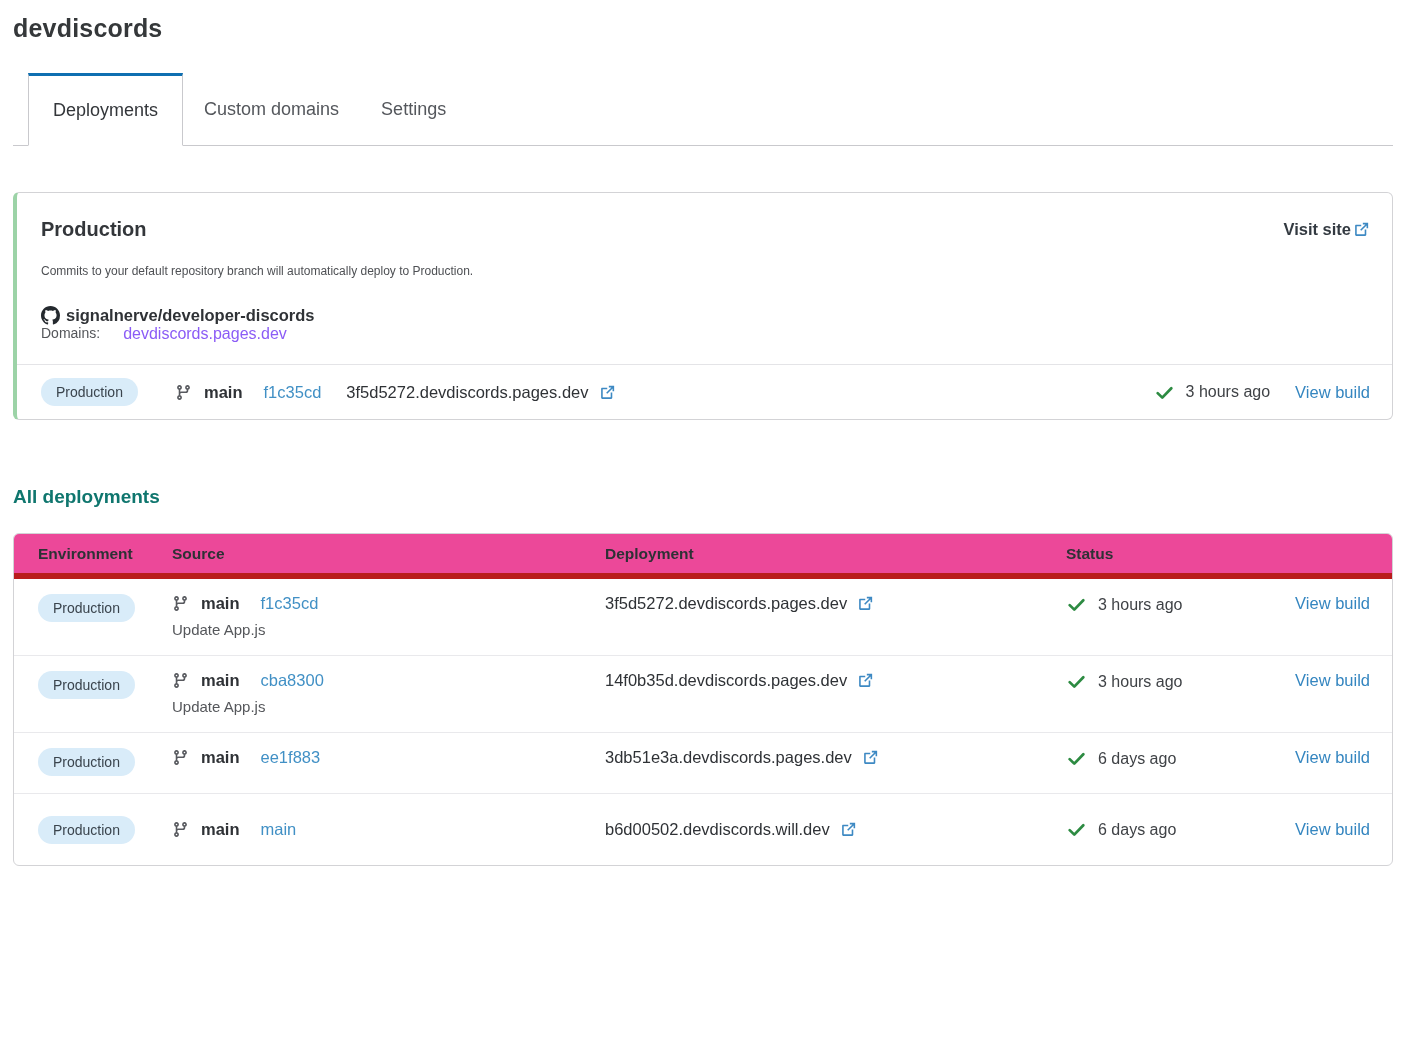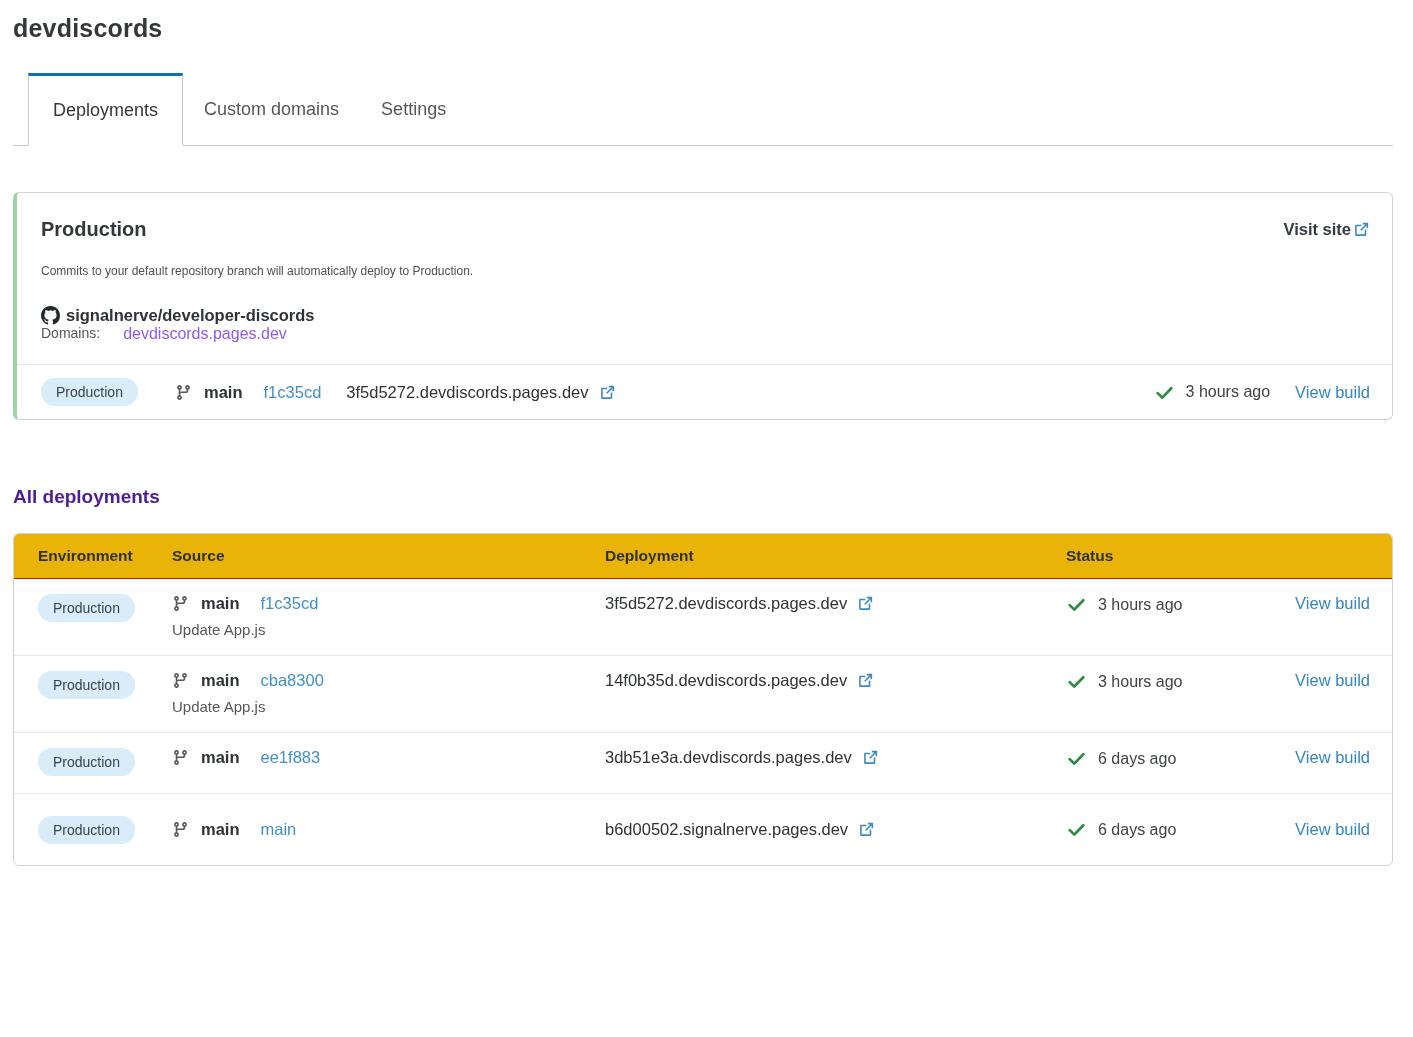--- a/index.html
+++ b/index.html
@@ -38,24 +38,24 @@
   .commit-link { font-size:16.5px; color:#4190c5; text-decoration:none; cursor:pointer; }
   .deploy-link { display:inline-flex; align-items:center; gap:10px; color:#2f3236; font-size:16.5px; text-decoration:none; cursor:pointer; }
   .prod-deploy-row .deploy-link { margin-left:25px; }
   .ext-icon { color:#3d89c3; display:inline-flex; }
   .status-group { display:flex; align-items:center; gap:11px; margin-left:auto; }
   .check-icon { display:inline-flex; }
   .time { font-size:16px; color:#3f4246; }
   .view-build { color:#3586c0; font-size:16.5px; margin-left:25px; text-decoration:none; cursor:pointer; }
 
   
-  .all-heading { margin:66px 0 0 0; font-size:19px; font-weight:700; color:#4c1d95; }
+  .all-heading { margin:66px 0 0 0; font-size:19px; font-weight:700; color:#0f766e; }
   .table { margin-top:25px; border:1px solid #d3d3d6; border-radius:6px; overflow:hidden; }
   .thead, .trow { display:grid; grid-template-columns:134px 433px 461px 219px 1fr; padding-left:24px; padding-right:22px; }
-  .thead { background:#eab308; height:45px; align-items:center; border-bottom:1px solid #b91c1c; }
+  .thead { background:#ec4899; height:45px; align-items:center; border-bottom:6px solid #b91c1c; }
   .th { font-size:15.5px; font-weight:600; color:#2e3135; }
   .trow { border-bottom:1px solid #e9e9ec; padding-top:15px; padding-bottom:17px; align-items:start; }
   .trow:last-child { border-bottom:none; }
   .trow.no-msg { align-items:center; padding-top:0; padding-bottom:0; min-height:71px; }
   .commit-msg { margin-top:8px; font-size:15px; color:#55575b; }
   .cell-status { display:flex; align-items:center; gap:11px; }
   .cell-action { justify-self:end; }
   .cell-action .view-build { margin-left:0; }
 </style>
 </head>
@@ -272,21 +272,21 @@
                   <path fill="currentColor" d="M9.5 3.25a2.25 2.25 0 1 1 3 2.122V6A2.5 2.5 0 0 1 10 8.5H6a1 1 0 0 0-1 1v1.128a2.251 2.251 0 1 1-1.5 0V5.372a2.25 2.25 0 1 1 1.5 0v1.836A2.493 2.493 0 0 1 6 7h4a1 1 0 0 0 1-1v-.628a2.25 2.25 0 0 1-1.5-2.122Zm-6 0a.75.75 0 1 0 1.5 0 .75.75 0 0 0-1.5 0Zm8.25-.75a.75.75 0 1 0 0 1.5.75.75 0 0 0 0-1.5ZM4.25 12a.75.75 0 1 0 0 1.5.75.75 0 0 0 0-1.5Z"></path>
                 </svg>
         </span>
         <span class="branch-name">main</span>
         <a class="commit-link">main</a>
       </div>
 
     </div>
     <div class="cell-deploy">
       <a class="deploy-link">
-        <span>b6d00502.signalnerve.pages.dev</span>
+        <span>b6d00502.devdiscords.will.dev</span>
         <span class="ext-icon">
           <svg width="17" height="17" viewBox="0 0 16 16">
                   <path fill="currentColor" d="M2.75 3.5h5v1.5H3.5v7.5H11V8h1.5v5a1 1 0 0 1-1 1H3a1 1 0 0 1-1-1V4.5a1 1 0 0 1 .75-1Z"></path>
                   <path fill="currentColor" d="M9.25 1.75h5v5h-1.5V4.31L7.78 9.28 6.72 8.22l4.97-4.97H9.25v-1.5Z"></path>
                 </svg>
         </span>
       </a>
     </div>
     <div class="cell-status">
       <span class="check-icon">

